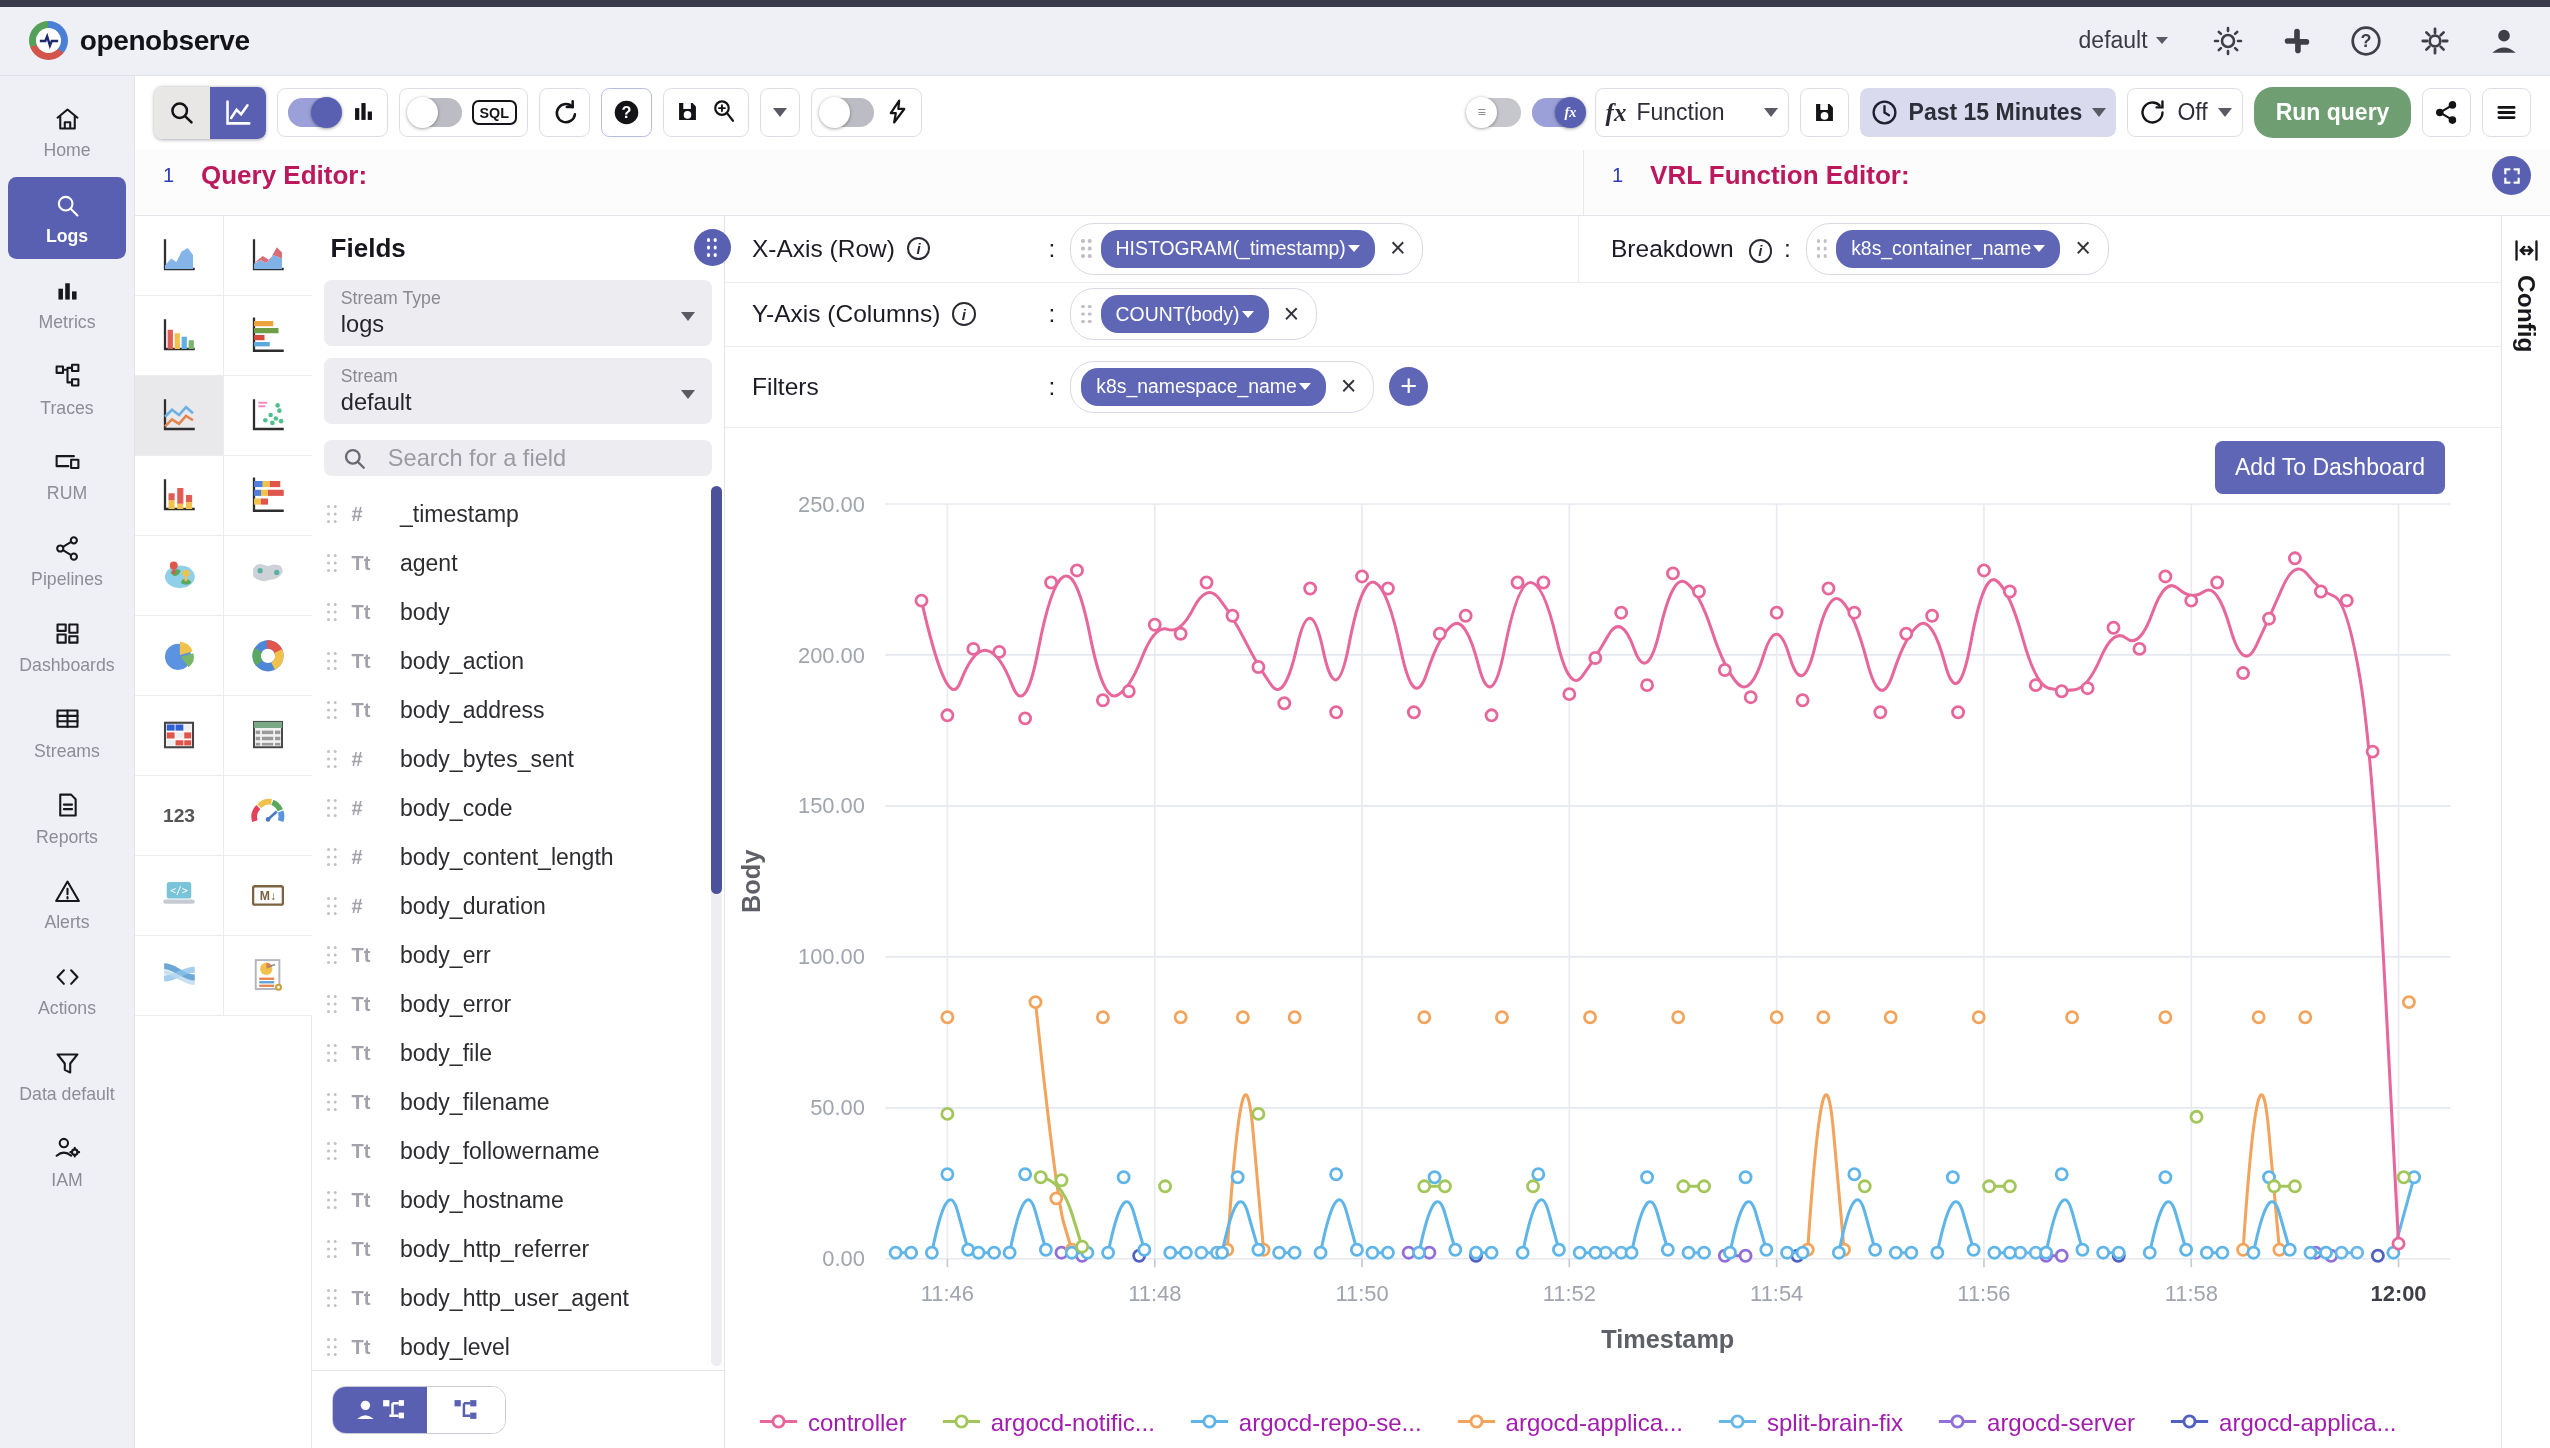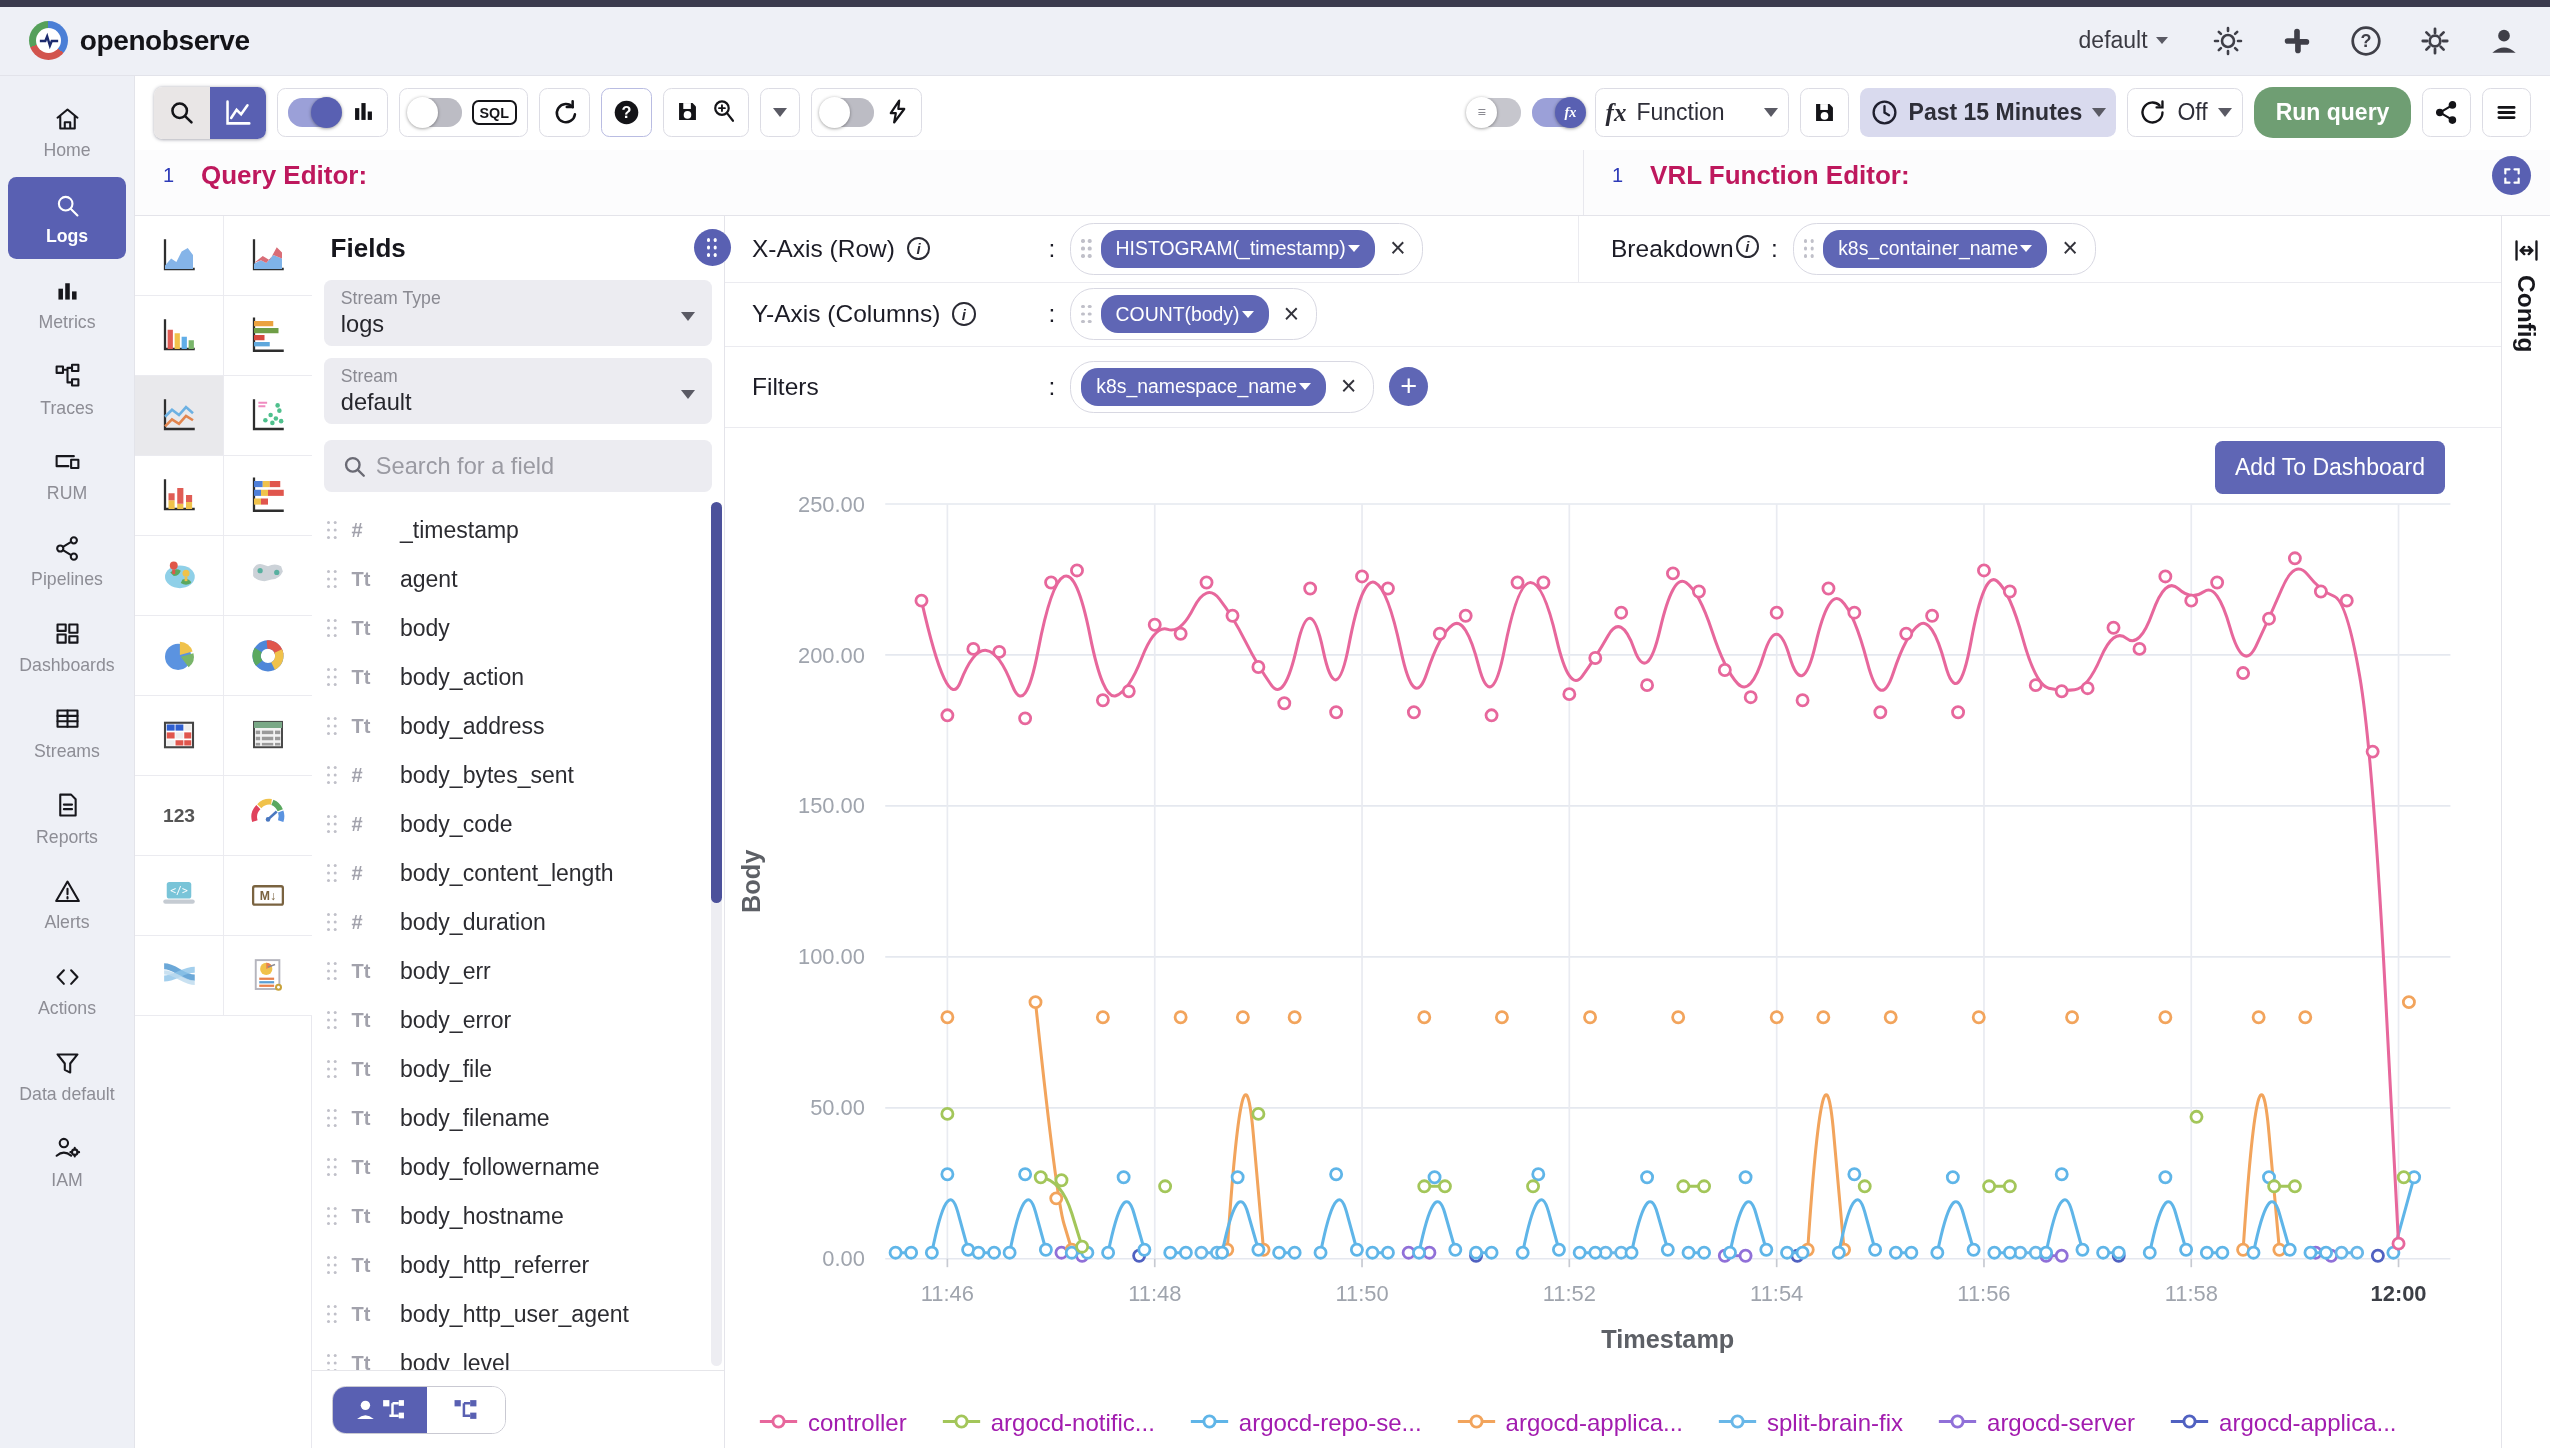--- a/index.html
+++ b/index.html
@@ -61,42 +61,42 @@
   
   .fields{width:413px;flex:none;border-right:1.7px solid #e4e4ea;display:flex;flex-direction:column;position:relative;background:#fff}
   .fields-header{display:flex;padding:17px 18.6px 10px;font-size:26px;font-weight:700;color:#16161c}
   .drag-circle{position:absolute;right:-6.7px;top:13.5px;width:37px;height:37px;border-radius:50%;background:#5960b2;z-index:3;display:flex;align-items:center;justify-content:center}
   .wdots{position:relative;width:11px;height:18.6px}
   .wdots::before{content:"";position:absolute;left:0;top:0;width:3.4px;height:3.4px;border-radius:50%;background:#fff;box-shadow:0 7.6px 0 #fff,0 15px 0 #fff,6.7px 0 0 #fff,6.7px 7.6px 0 #fff,6.7px 15px 0 #fff}
   .select-box{margin:5.9px 11.8px;background:#ececf1;border-radius:7.6px;padding:8.4px 17px;position:relative;cursor:pointer}
   .select-box .slab{font-size:17.7px;color:#8a8a92}
   .select-box .sval{font-size:23.6px;color:#26262c;margin-top:1.7px}
   .select-box .car{position:absolute;right:17px;top:32px}
-  .searchbox{margin:10px 11.8px 6.7px;background:#ececf1;border-radius:7.6px;height:52px;display:flex;align-items:center;gap:8px;padding:12px 17px;cursor:text}
+  .searchbox{margin:10px 11.8px 6.7px;background:#ececf1;border-radius:7.6px;height:36px;display:flex;align-items:center;gap:20px;padding:12px 17px;cursor:text}
   .searchbox .ph{font-size:23.6px;color:#9a9aa2}
   .fieldlist{flex:1;overflow:hidden;position:relative;padding:6.7px 0}
   .frow{display:flex;align-items:center;gap:13.5px;padding:11px 15px;font-size:23px;color:#2c2c31;cursor:grab}
   .dots{position:relative;width:11px;height:18.6px;flex:none}
   .dots::before{content:"";position:absolute;left:0;top:0;width:3.4px;height:3.4px;border-radius:50%;background:#c0c0c9;box-shadow:0 7.6px 0 #c0c0c9,0 15px 0 #c0c0c9,6.7px 0 0 #c0c0c9,6.7px 7.6px 0 #c0c0c9,6.7px 15px 0 #c0c0c9}
   .ftype{color:#a2a2ac;font-size:20px;font-weight:700;width:35px;flex:none}
   .sb-track{position:absolute;right:2.5px;top:3.4px;bottom:3.4px;width:11px;background:#ededf2;border-radius:5.9px}
   .sb-thumb{position:absolute;right:2.5px;top:3.4px;height:46%;width:11px;background:#4c519b;border-radius:5.9px;cursor:pointer}
   .ffoot{border-top:1.7px solid #e6e6ea;padding:15px 20px}
   .seg2{display:inline-flex;border:1.5px solid #c9c9d2;border-radius:13.5px;overflow:hidden}
   .seg2 .s2{height:46px;display:flex;align-items:center;justify-content:center;cursor:pointer}
   .s2.act{background:#5960b2;width:94px}
   .s2.pas{background:#fff;width:78px}
   
   .main{flex:1;display:flex;flex-direction:column;min-width:0}
   .cfg-row{display:flex;align-items:center;border-bottom:1.7px solid #ebebf0;flex:none}
   .r1{height:67px}.r2{height:64px}.r3{height:81px}
   .half-l{width:854px;height:100%;display:flex;align-items:center;padding-left:27px;border-right:1.7px solid #ebebf0;flex:none}
   .half-r{flex:1;height:100%;display:flex;align-items:center;padding-left:32px}
   .lab{width:293px;display:flex;align-items:center;gap:11.8px;font-size:24.5px;color:#1c1c26;flex:none}
-  .lab2{display:flex;align-items:flex-start;gap:2px;font-size:24.5px;color:#1c1c26;margin-right:8.4px}
+  .lab2{display:flex;align-items:flex-end;gap:15px;font-size:24.5px;color:#1c1c26;margin-right:8.4px}
   .info{display:inline-flex;width:23.6px;height:23.6px;border:2px solid #2a2a33;border-radius:50%;align-items:center;justify-content:center;font-size:15px;font-weight:700;color:#2a2a33;font-style:italic;flex:none}
   .colon{font-size:24.5px;color:#1c1c26;margin:0 15px 0 3.4px}
   .pill{border:1.7px solid #d8d8e2;border-radius:23.6px;padding:5.9px 10px;display:inline-flex;align-items:center;gap:8.4px;background:#fff}
   .chip{background:#5f66b5;border-radius:17px;display:inline-flex;align-items:center;gap:2px;padding:7.6px 15px;color:#fff;font-size:19.4px;cursor:pointer;white-space:nowrap}
   .xclose{font-size:27px;color:#33333b;padding:0 6.7px;cursor:pointer;line-height:1}
   .plus{width:39px;height:39px;border-radius:50%;background:#5f66b5;color:#fff;font-size:29px;display:flex;align-items:center;justify-content:center;margin-left:15px;cursor:pointer}
   .chartwrap{flex:1;position:relative;min-height:0;display:flex;flex-direction:column}
   .addbtn{position:absolute;top:13.5px;right:56px;background:#5f66b5;color:#fff;border:none;border-radius:7.6px;font-size:23px;padding:12.7px 20px;cursor:pointer;z-index:2}
   .legend{height:52px;display:flex;align-items:center;gap:35px;padding-left:34px}
   .lg-item{display:flex;align-items:center;gap:10px;cursor:pointer}

